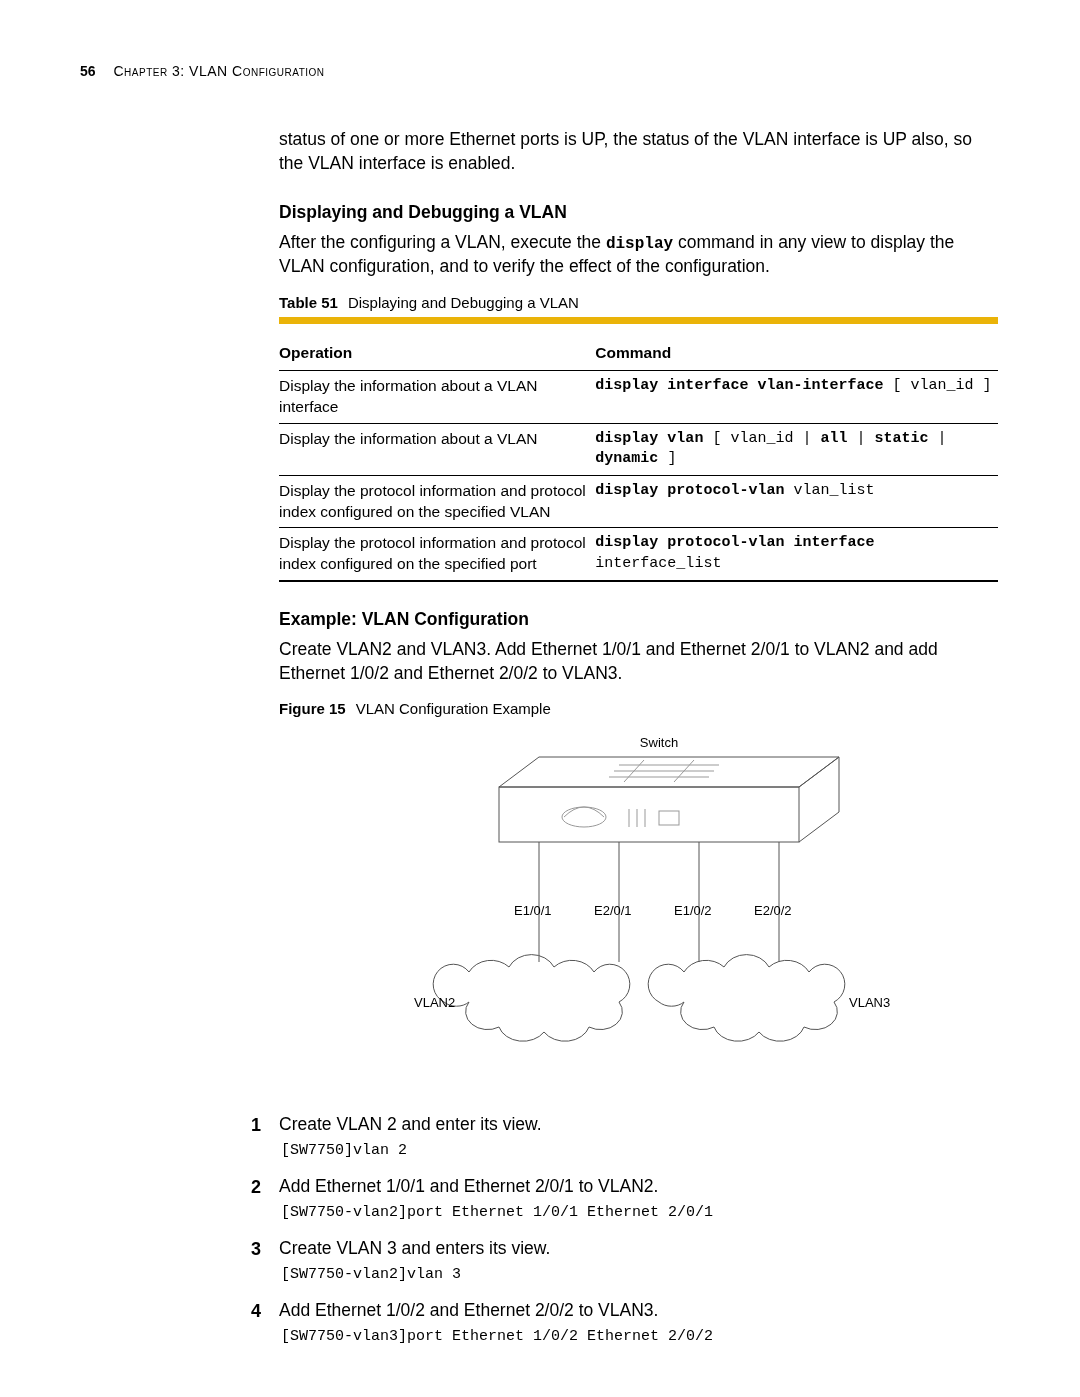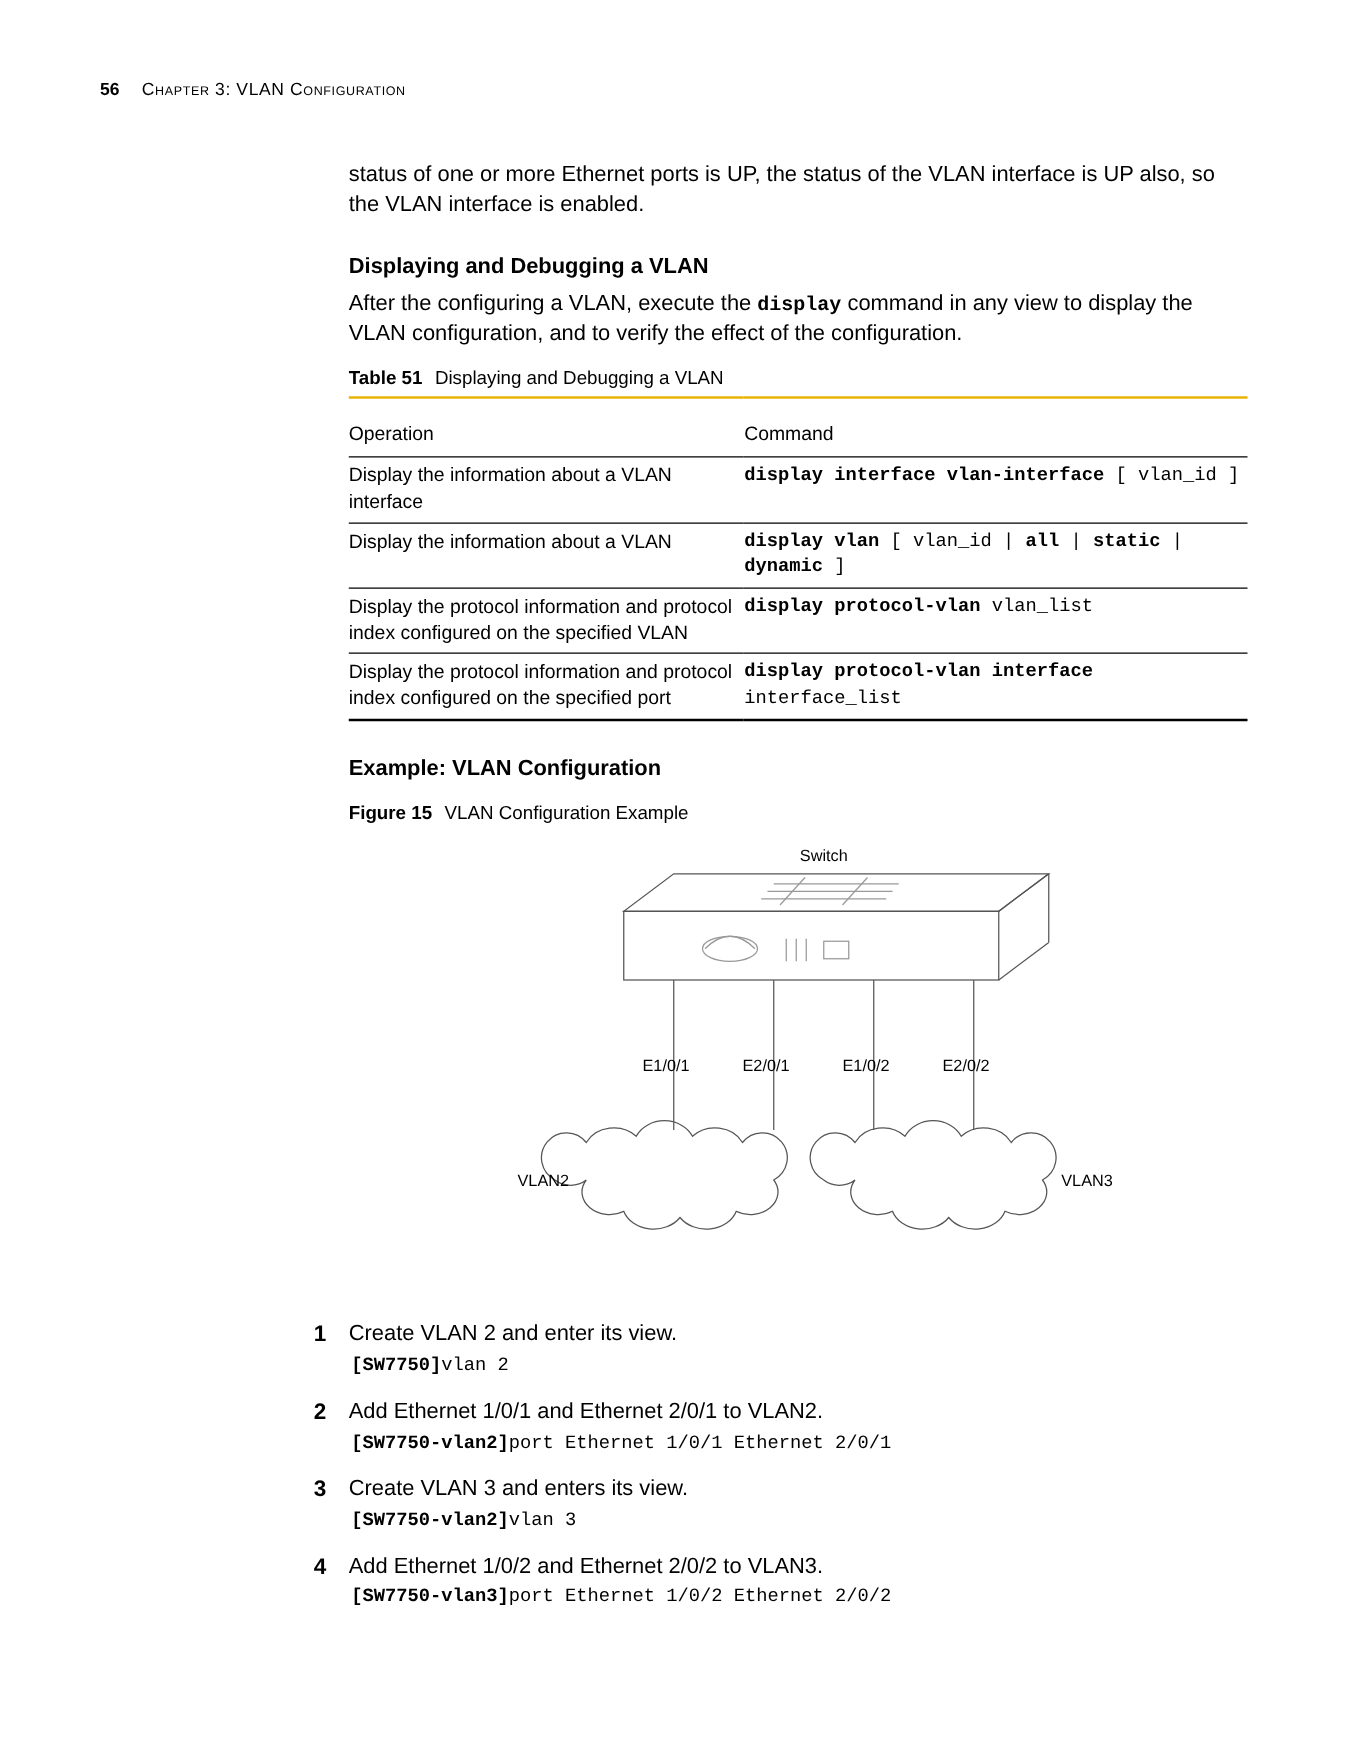--- a/index.html
+++ b/index.html
@@ -46,23 +46,23 @@
   .inline-code { font-family: "Courier New", monospace; font-weight: bold; font-size: 16px; }
   .tbl-caption { font-size: 15px; margin: 14px 0 4px 0; }
   .tbl-caption b { margin-right: 10px; }
   table.doc-table {
     width: 100%;
     border-collapse: collapse;
     font-size: 15.5px;
   }
   table.doc-table thead th {
     text-align: left;
-    font-weight: normal;
+    font-weight: bold;
     padding: 19px 4px 6px 0;
-    border-top: 2px solid #eab308;
+    border-top: 7px solid #eab308;
     border-bottom: 1px solid #000;
   }
   table.doc-table td {
     padding: 5px 6px 5px 0;
     vertical-align: top;
     border-bottom: 1px solid #000;
   }
   table.doc-table tbody tr:last-child td {
     border-bottom: 2px solid #000;
   }
@@ -93,21 +93,21 @@
     font-weight: bold;
     font-size: 18px;
   }
   .cli {
     display: block;
     font-family: "Courier New", monospace;
     font-size: 15px;
     margin-top: 4px;
     margin-left: 2px;
   }
-  .cli .prompt { font-weight: bold; }
+  .cli .prompt { font-weight: normal; }
   .cli .cmdb { font-weight: normal; margin-top: 36px; }
 
   svg text { font-family: Arial, sans-serif; }
 </style>
 </head>
 <body>
 
 <div class="page-header">
   <span class="pnum">56</span>
   <span class="chapter">Chapter 3: VLAN Configuration</span>
@@ -149,20 +149,21 @@
         </tr>
         <tr>
           <td class="op">Display the protocol information and protocol index configured on the specified port</td>
           <td class="cmd"><span class="b">display protocol-vlan interface</span><span> interface_list</span></td>
         </tr>
       </tbody>
   </table>
 
   <h3 class="section">Example: VLAN Configuration</h3>
 
+  <p class="para">Create VLAN2 and VLAN3. Add Ethernet 1/0/1 and Ethernet 2/0/1 to VLAN2 and add Ethernet 1/0/2 and Ethernet 2/0/2 to VLAN3.</p>
 
   <div class="tbl-caption">
     <b>Figure 15</b><span>VLAN Configuration Example</span>
   </div>
 
   <div class="figure-area">
     <svg class="figure-svg" width="560" height="370" viewBox="0 0 560 370">
 
       <g fill="none" stroke="#555" stroke-width="1">
         <polygon points="140,60 440,60 480,30 180,30"></polygon>

